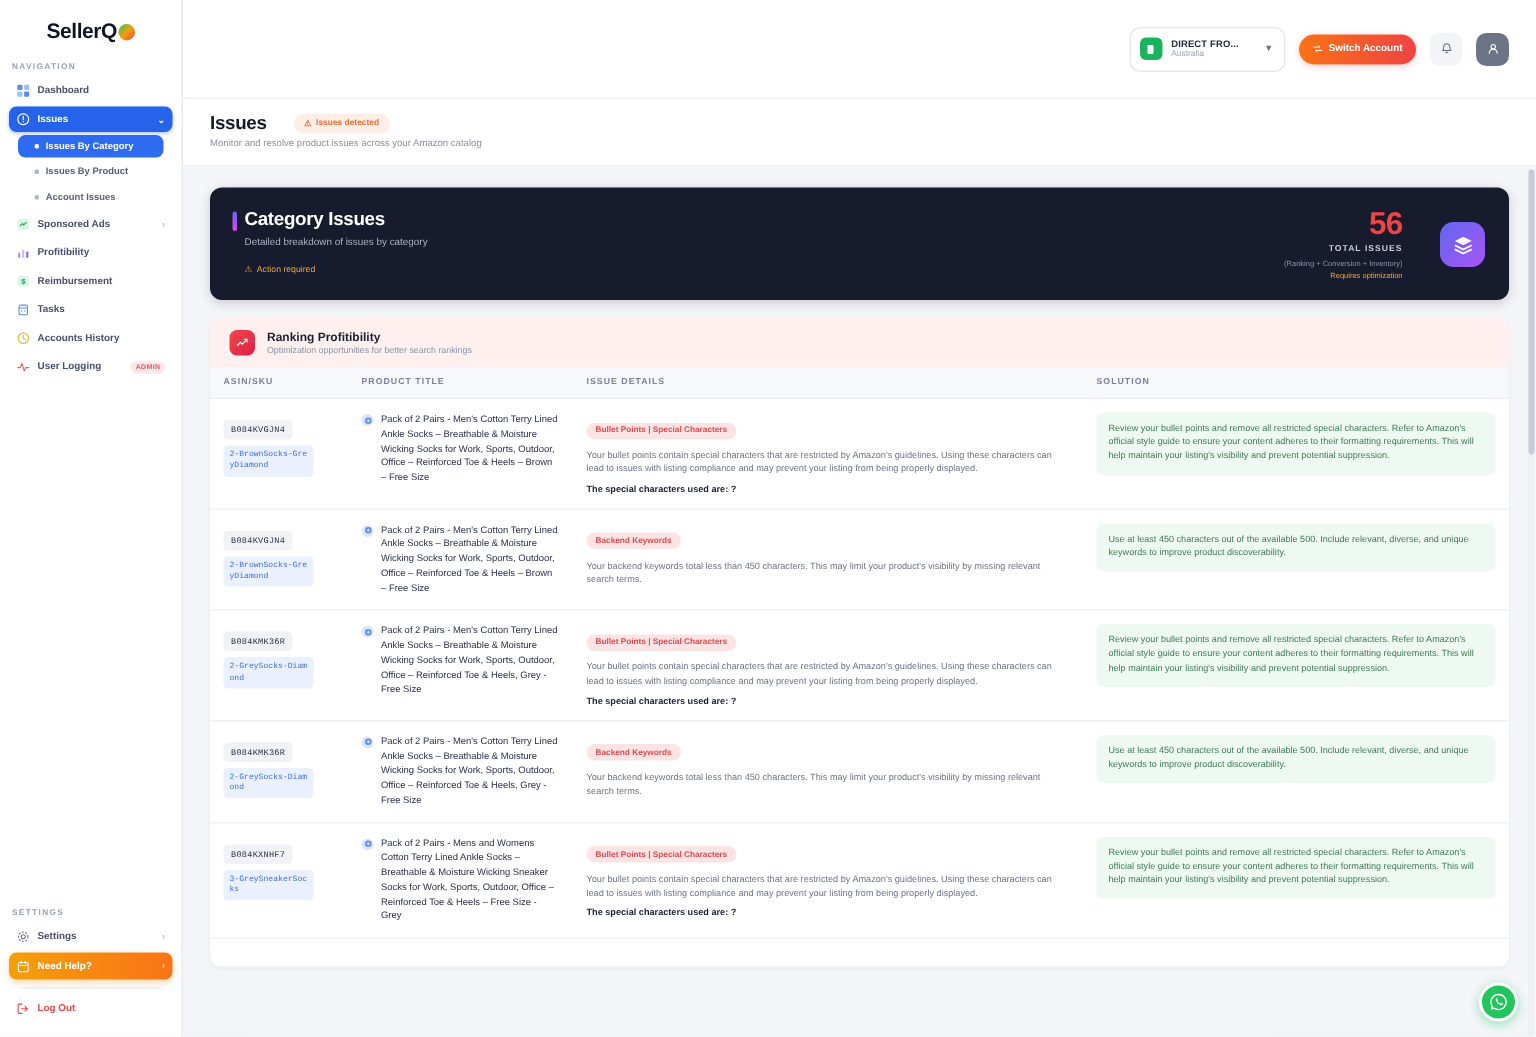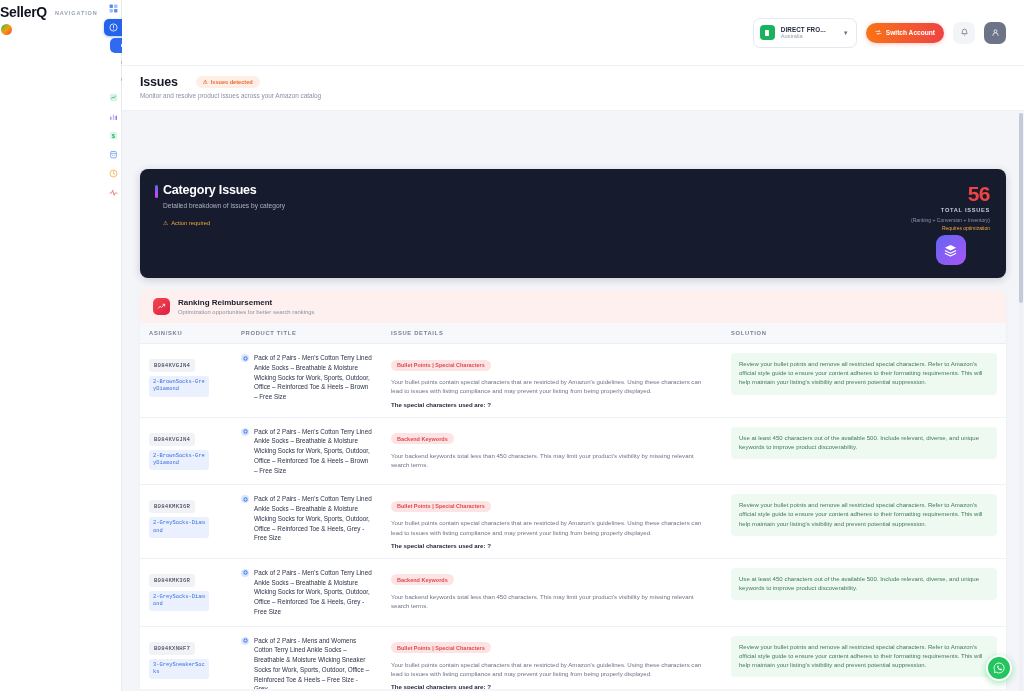--- a/index.html
+++ b/index.html
@@ -10,21 +10,21 @@
     background: #f4f5f9;
     overflow: hidden;
     color: #1f2336;
   }
   #app { display: flex; width: 1024px; height: 691px; }
 
   
   .sidebar {
     width: 122px; height: 691px; background: #ffffff;
     border-right: 1px solid #e8eaf0;
-    display: flex; 
+    display: flex; flex-direction: column;
     flex: 0 0 122px; position: relative;
   }
   .brand { height: 32px; display:flex; align-items:center; justify-content:center; padding-top:8px; }
   .brand-text { font-size: 14px; font-weight: 800; letter-spacing: -0.3px; color:#111322; }
   .brand-badge {
     display:inline-block; width:11px; height:11px; border-radius:50%;
     background: linear-gradient(135deg,#22c55e 0%, #f59e0b 50%, #ef4444 100%);
     margin-left:1px; position:relative; top:2px;
   }
   .nav-section-label {
@@ -111,31 +111,30 @@
   }
   .page-sub { font-size:6.4px; color:#8a90a4; margin-top:3px; }
 
   .content { padding: 14px 18px 0 18px; height: calc(691px - 66px - 47px); overflow:hidden; }
 
   
   .hero {
     background:#161c2d; border-radius:8px; padding:14px 16px 13px 15px;
     display:flex; justify-content:space-between; position:relative;
     box-shadow:0 2px 8px rgba(18,24,44,.18);
-    margin-top:44px;
   }
   .hero-left { position:relative; padding-left:8px; }
   .hero-accent {
     position:absolute; left:0; top:2px; width:3px; height:13px; border-radius:2px;
     background:linear-gradient(180deg,#6366f1,#d946ef);
   }
   .hero-title { font-size:12.5px; font-weight:800; color:#fff; letter-spacing:-.2px; }
   .hero-sub { font-size:6.6px; color:#aab0c3; margin-top:5px; }
   .hero-warn { display:flex; align-items:center; gap:3px; font-size:5.8px; color:#f0a63c; margin-top:11px; }
-  .hero-right { display:flex; align-items:center; gap:4px;flex-direction:column; }
+  .hero-right { display:flex; align-items:center; gap:25px; }
   .hero-stats { text-align:right; }
   .hero-num { font-size:21px; font-weight:800; color:#ef4444; line-height:1; letter-spacing:-.5px; }
   .hero-lbl { font-size:5.7px; font-weight:700; color:#c7ccdb; letter-spacing:.7px; margin-top:3px; }
   .hero-note { font-size:5px; color:#8c93a8; margin-top:4px; }
   .hero-note2 { font-size:5px; color:#f0a63c; margin-top:2px; }
   .hero-badge {
     width:30px;height:30px;border-radius:9px;
     background:linear-gradient(135deg,#6366f1,#a855f7);
     display:flex;align-items:center;justify-content:center;
   }
@@ -471,21 +470,21 @@
 
       <div class="table-card">
         <div class="cat-head">
           <span class="cat-ico">
             <svg viewBox="0 0 16 16">
                 <path d="M2.5 11l3.2-3.6 2.4 2.2L13.5 4" stroke="#fff" stroke-width="1.5" fill="none" stroke-linecap="round" stroke-linejoin="round"></path>
                 <path d="M10.6 4h3v3" stroke="#fff" stroke-width="1.5" fill="none" stroke-linecap="round" stroke-linejoin="round"></path>
               </svg>
           </span>
           <div>
-            <div class="cat-title">Ranking Reimbursement</div>
+            <div class="cat-title">Ranking Profitibility</div>
             <div class="cat-sub">Optimization opportunities for better search rankings</div>
           </div>
         </div>
 
         <table>
           <colgroup>
               <col class="c1">
               <col class="c2">
               <col class="c3">
               <col class="c4">

